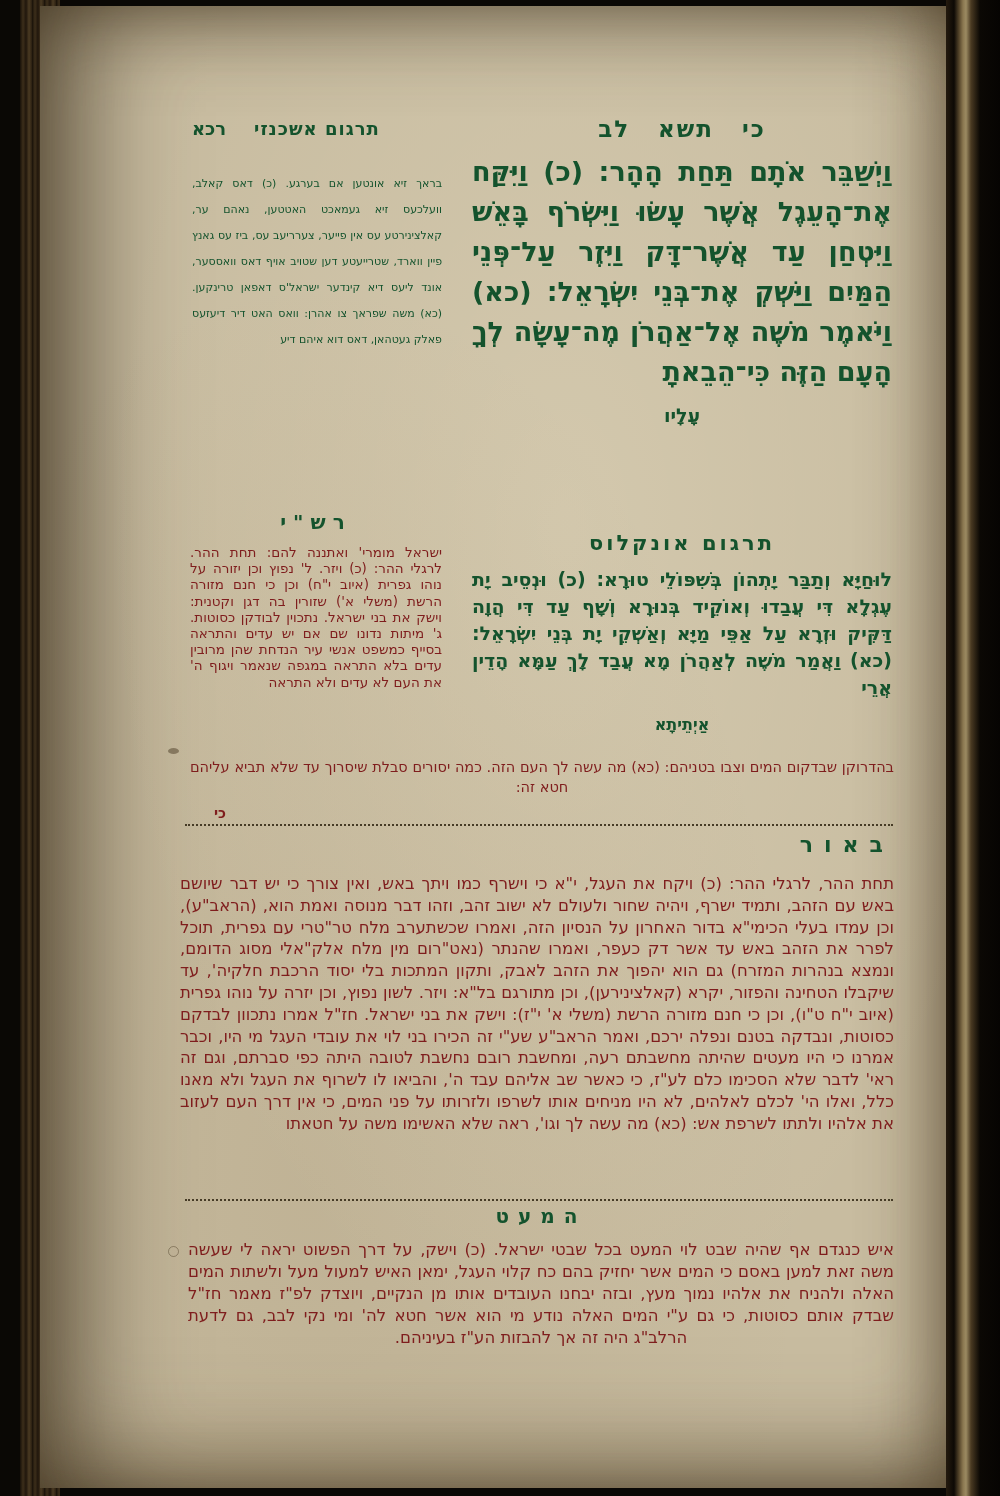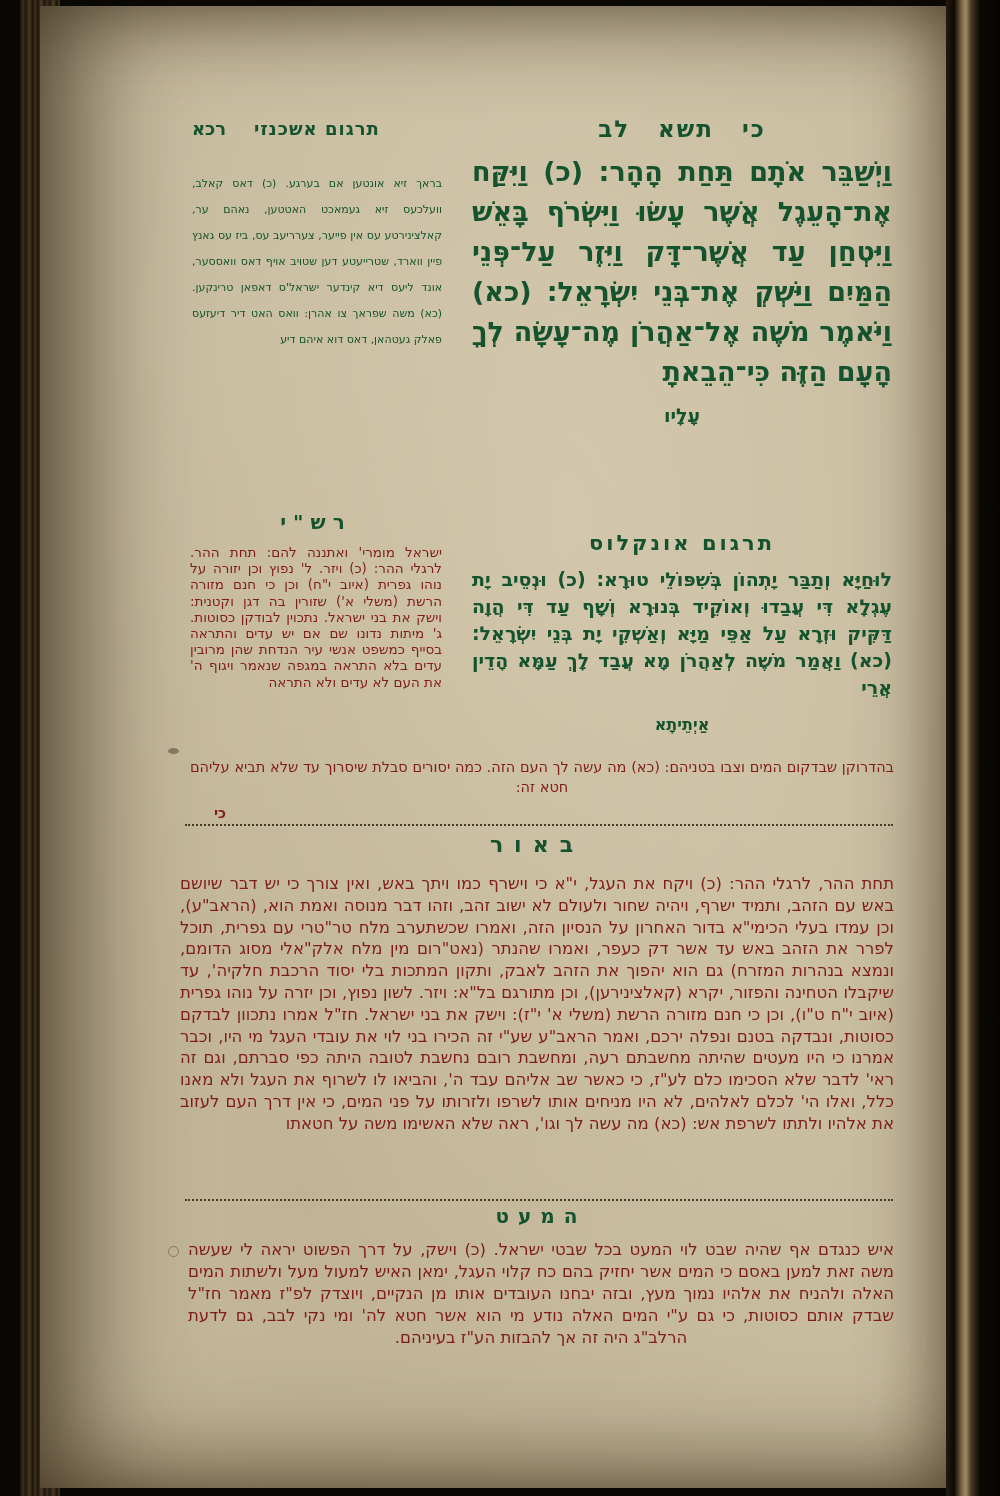--- a/index.html
+++ b/index.html
@@ -98,21 +98,21 @@
   
   .sep {
     position: absolute; left: 145px; width: 708px; height: 0;
     border-top: 2px dotted #463b26;
   }
   .sep1 { top: 818px; }
   .sep2 { top: 1193px; }
 
   
   .biur-sec { position: absolute; left: 140px; top: 826px; width: 714px; }
-  .biur-title { text-align: center; font-size: 22px; font-weight: bold; letter-spacing: 11px; }
+  .biur-title { font-size: 22px; font-weight: bold; letter-spacing: 11px; }
   .biur-text {
     margin-top: 16px; font-size: 16.5px; line-height: 21.8px; text-align: justify;
   }
 
   
   .meamer-sec { position: absolute; left: 148px; top: 1198px; width: 706px; }
   .meamer-title { text-align: center; font-size: 20px; font-weight: bold; letter-spacing: 9px; }
   .meamer-text {
     margin-top: 11px; font-size: 16.5px; line-height: 22px;
     text-align: justify; text-align-last: center;

